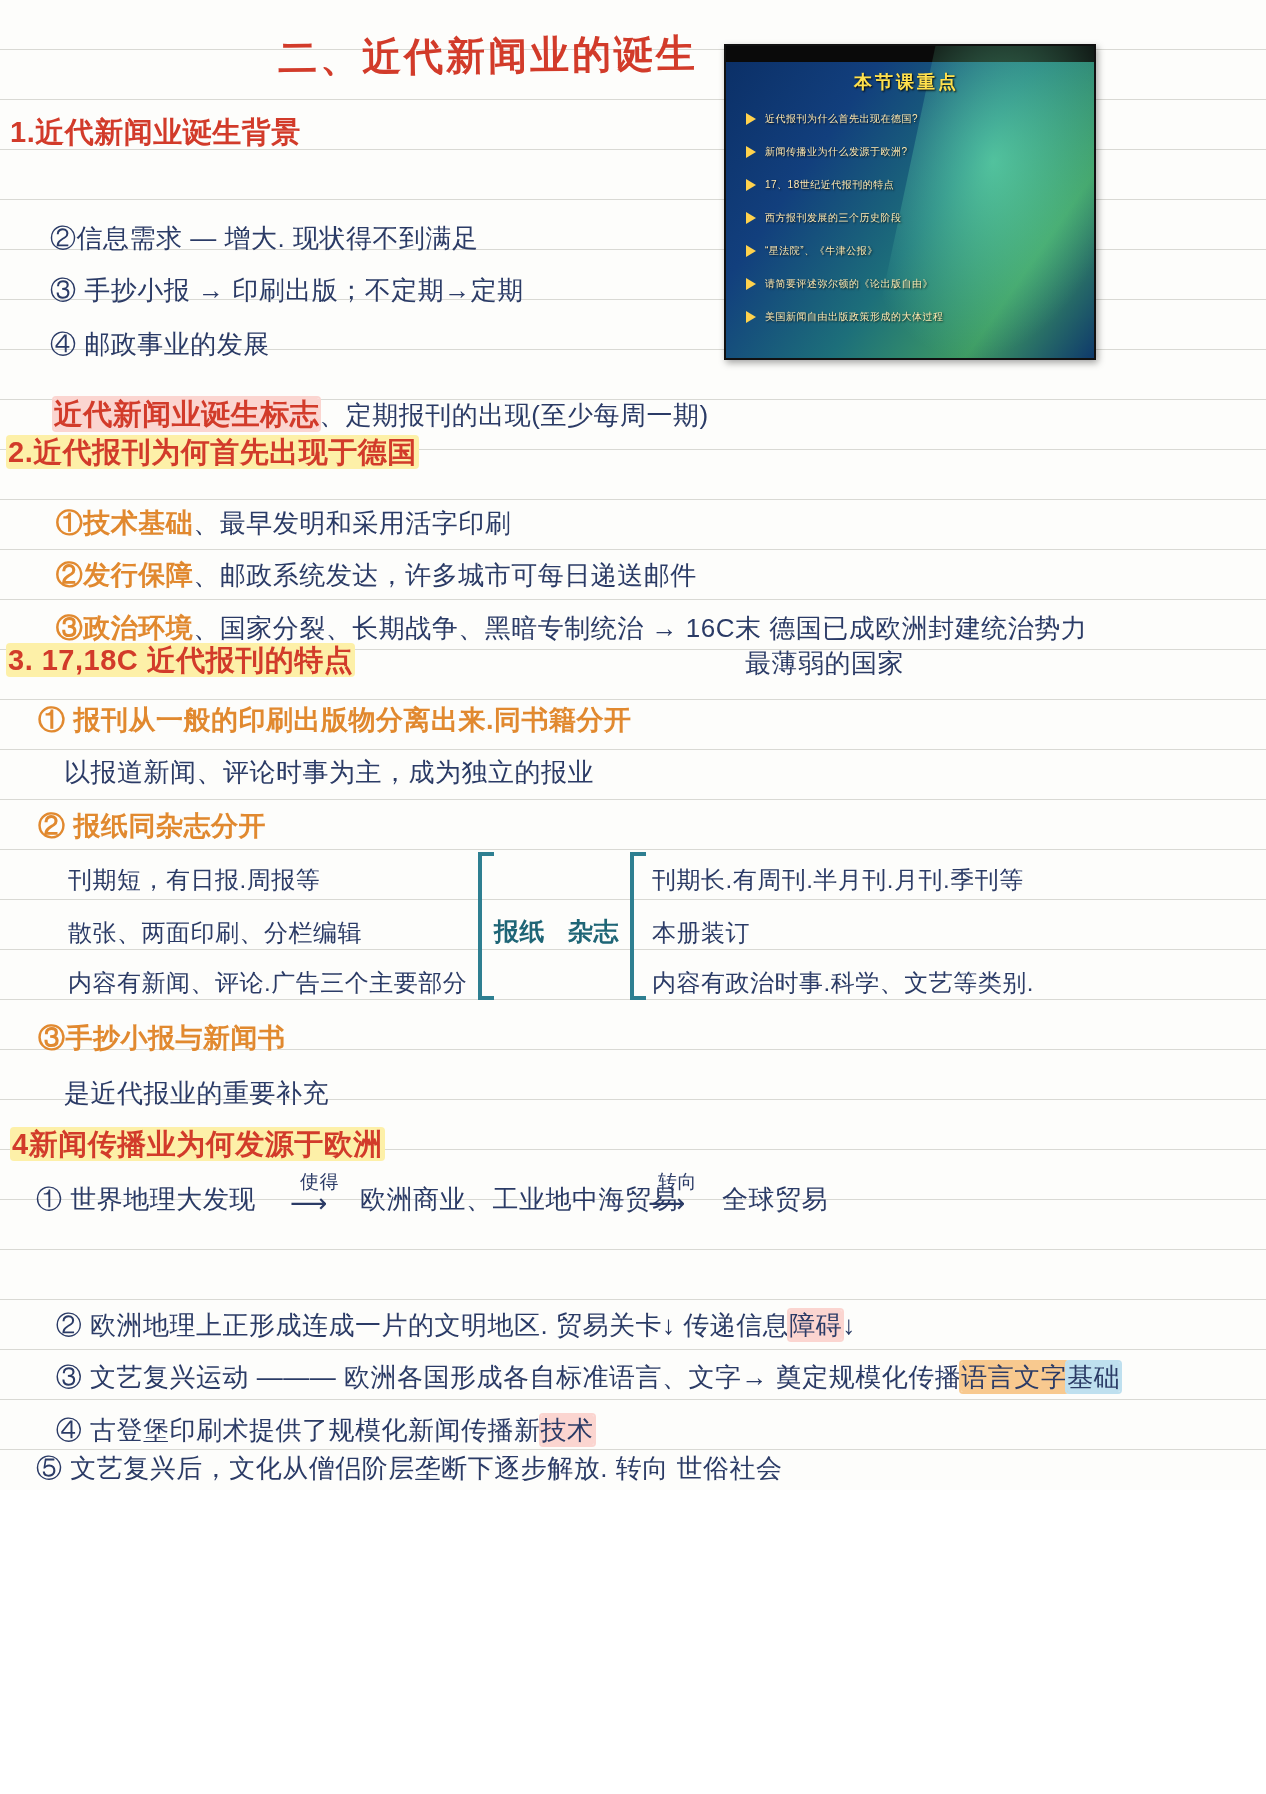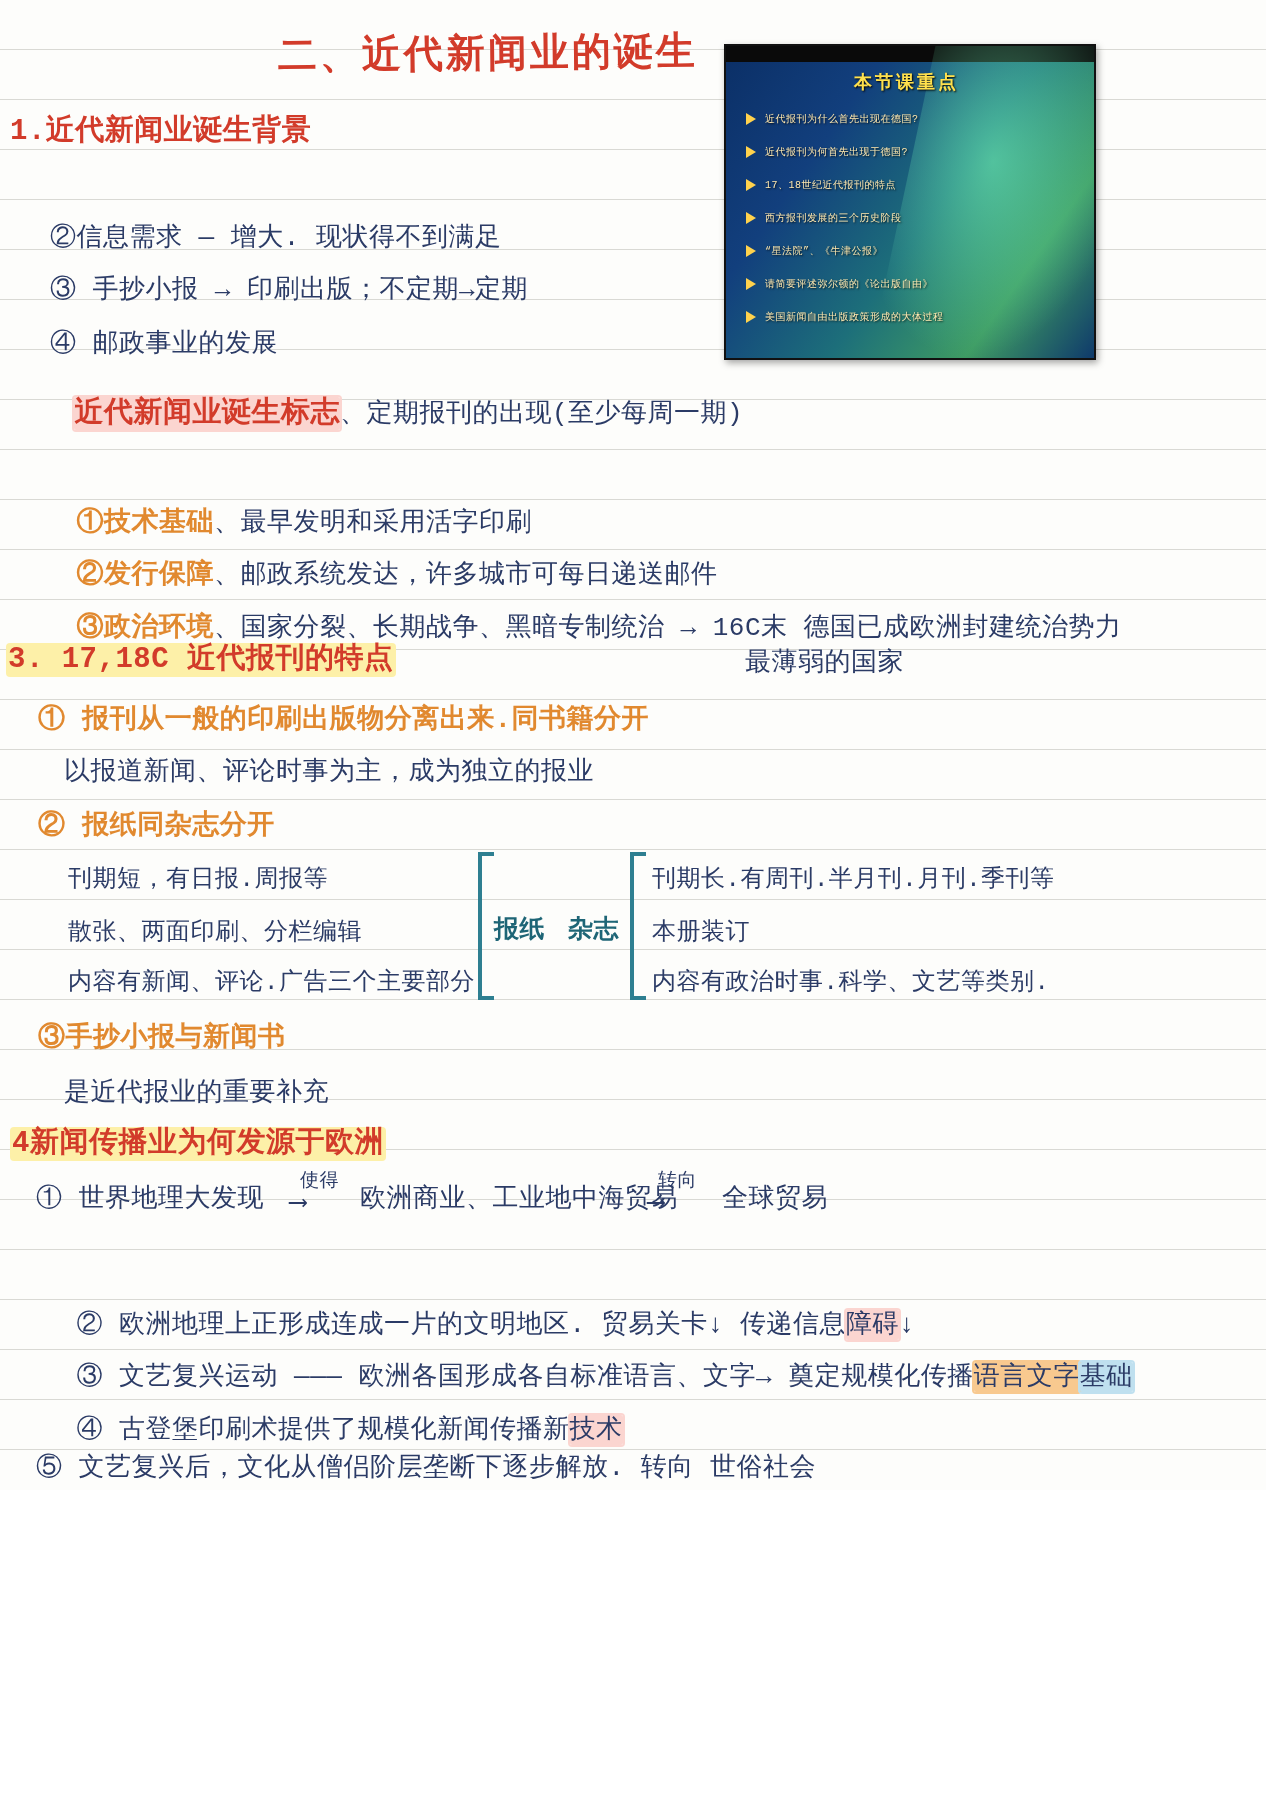--- a/index.html
+++ b/index.html
@@ -6,21 +6,21 @@
     margin: 0;
     padding: 0;
     background: #ffffff;
   }
   .page {
     position: relative;
     width: 1266px;
     height: 1490px;
     background: #fdfdfb;
     overflow: hidden;
-    font-family: Liberation Mono, monospace;
+    font-family: Liberation Sans, sans-serif;
   }
   
   .rules {
     position: absolute;
     left: 0; top: 0; right: 0; bottom: 0;
     background-image: repeating-linear-gradient(
       to bottom,
       rgba(0,0,0,0) 0px,
       rgba(0,0,0,0) 49px,
       #d9d9d4 49px,
@@ -152,21 +152,21 @@
     <div class="topbar"></div>
     <div class="glow"></div>
     <div class="slide-title">本节课重点</div>
     <div class="slide-list">
       <div class="slide-li">
         <span class="tri"></span>
         <span>近代报刊为什么首先出现在德国?</span>
       </div>
       <div class="slide-li">
         <span class="tri"></span>
-        <span>近代报刊为何首先出现于德国?</span>
+        <span>新闻传播业为什么发源于欧洲?</span>
       </div>
       <div class="slide-li">
         <span class="tri"></span>
         <span>17、18世纪近代报刊的特点</span>
       </div>
       <div class="slide-li">
         <span class="tri"></span>
         <span>西方报刊发展的三个历史阶段</span>
       </div>
       <div class="slide-li">
@@ -187,20 +187,21 @@
   <div class="ink h-red" style="left:10px; top:117px;">1.近代新闻业诞生背景</div>
 
   <div class="ink body-blue" style="left:50px; top:225px;">②信息需求 — 增大. 现状得不到满足</div>
   <div class="ink body-blue" style="left:50px; top:277px;">③ 手抄小报 → 印刷出版；不定期→定期</div>
   <div class="ink body-blue" style="left:50px; top:331px;">④ 邮政事业的发展</div>
 
   <div class="ink" style="left:34px; top:382px;">
     <span class="h-red mark-pink">近代新闻业诞生标志</span><span class="body-blue">、</span><span class="body-blue">定期报刊的出现(至少每周一期)</span>
   </div>
 
+  <div class="ink h-red hl-yellow" style="left:8px; top:437px;">2.近代报刊为何首先出现于德国</div>
 
   <div class="ink" style="left:36px; top:492px;">
     <span class="h-orange">①技术基础</span><span class="body-blue">、</span><span class="body-blue">最早发明和采用活字印刷</span>
   </div>
   <div class="ink" style="left:36px; top:544px;">
     <span class="h-orange">②发行保障</span><span class="body-blue">、</span><span class="body-blue">邮政系统发达，许多城市可每日递送邮件</span>
   </div>
   <div class="ink" style="left:36px; top:597px;">
     <span class="h-orange">③政治环境</span><span class="body-blue">、</span><span class="body-blue">国家分裂、长期战争、黑暗专制统治 → 16C末 德国已成欧洲封建统治势力</span>
   </div>

